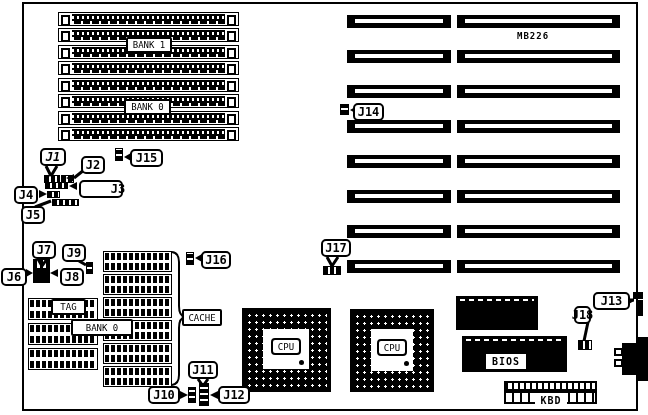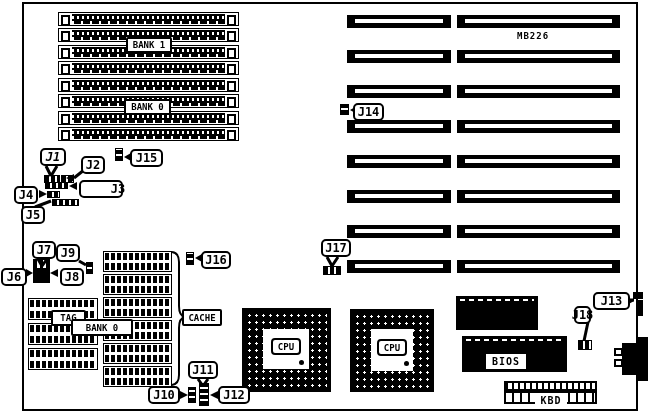--- a/index.html
+++ b/index.html
@@ -44,21 +44,21 @@
   .jmp-v { position:absolute; background:repeating-linear-gradient(0deg,#000 0 4px,#fff 4px 6px);
            border:1px solid #000; box-sizing:border-box; z-index:2; }
 
   
   .jlabel { position:absolute; height:18px; padding:0 3px; background:#fff; border:2px solid #000;
             border-radius:5px; display:flex; align-items:center; justify-content:center;
             font-weight:bold; font-size:12px; z-index:6; box-sizing:border-box; }
 
   
   .namebox { position:absolute; background:#fff; border:2px solid #000; border-radius:2px;
-             display:flex; align-items:center; justify-content:center; font-weight:bold;
+             display:flex; align-items:center; justify-content:center; font-weight:normal;
              font-size:9px; z-index:5; box-sizing:border-box; }
   .cpulabel { border-radius:4px; }
 
   
   .chip-black { position:absolute; background:#000; }
   .chip-black .dash { position:absolute; left:4px; right:4px; top:3px; height:2px;
       background:repeating-linear-gradient(90deg,#fff 0 5px, rgba(0,0,0,0) 5px 9px); }
   .plainlabel { position:absolute; background:#fff; color:#000; font-weight:bold; font-size:10px;
       display:flex; align-items:center; justify-content:center; z-index:3; letter-spacing:1px;margin-top:44px; }
 
@@ -216,21 +216,21 @@
     </div>
   <div class="dip" style="left:103px; top:343px; width:69px; height:21px;">
       <span class="t"></span>
       <span class="b"></span>
     </div>
   <div class="dip" style="left:103px; top:366px; width:69px; height:21px;">
       <span class="t"></span>
       <span class="b"></span>
     </div>
 
-  <div class="namebox" style="left:51px; top:310px; width:35px; height:16px;">TAG</div>
+  <div class="namebox" style="left:51px; top:299px; width:35px; height:16px;">TAG</div>
   <div class="namebox" style="left:71px; top:319px; width:62px; height:17px;">BANK 0</div>
   <div class="namebox" style="left:182px; top:309px; width:40px; height:17px;">CACHE</div>
 
   <div class="pga" style="left:242px; top:308px; width:89px; height:84px;">
     <span class="dots"></span>
     <span class="well" style="left:21px; top:21px; width:46px; height:40px;"></span>
     <span class="pin1" style="left:57px; top:52px;"></span>
   </div>
   <div class="namebox cpulabel" style="left:271px; top:338px; width:30px; height:17px;">CPU</div>
 
@@ -314,21 +314,21 @@
   </svg>
 
   <div class="jlabel" style="left:40px;  top:148px; width:26px;font-style:italic;">J1</div>
   <div class="jlabel" style="left:81px;  top:156px; width:24px;">J2</div>
   <div class="jlabel" style="left:79px;  top:180px; width:32px;padding-left:37px;">J3</div>
   <div class="jlabel" style="left:14px;  top:186px; width:24px;">J4</div>
   <div class="jlabel" style="left:21px;  top:206px; width:24px;">J5</div>
   <div class="jlabel" style="left:1px;   top:268px; width:26px;">J6</div>
   <div class="jlabel" style="left:32px;  top:241px; width:24px;">J7</div>
   <div class="jlabel" style="left:60px;  top:268px; width:24px;">J8</div>
-  <div class="jlabel" style="left:56px;  top:244px; width:24px;">J9</div>
+  <div class="jlabel" style="left:62px;  top:244px; width:24px;">J9</div>
   <div class="jlabel" style="left:148px; top:386px; width:32px;">J10</div>
   <div class="jlabel" style="left:188px; top:361px; width:30px;">J11</div>
   <div class="jlabel" style="left:218px; top:386px; width:32px;">J12</div>
   <div class="jlabel" style="left:593px; top:292px; width:37px;">J13</div>
   <div class="jlabel" style="left:353px; top:103px; width:31px;">J14</div>
   <div class="jlabel" style="left:130px; top:149px; width:33px;">J15</div>
   <div class="jlabel" style="left:201px; top:251px; width:30px;">J16</div>
   <div class="jlabel" style="left:321px; top:239px; width:30px;">J17</div>
   <div class="jlabel" style="left:574px; top:306px; width:17px;">J18</div>
 </div>

